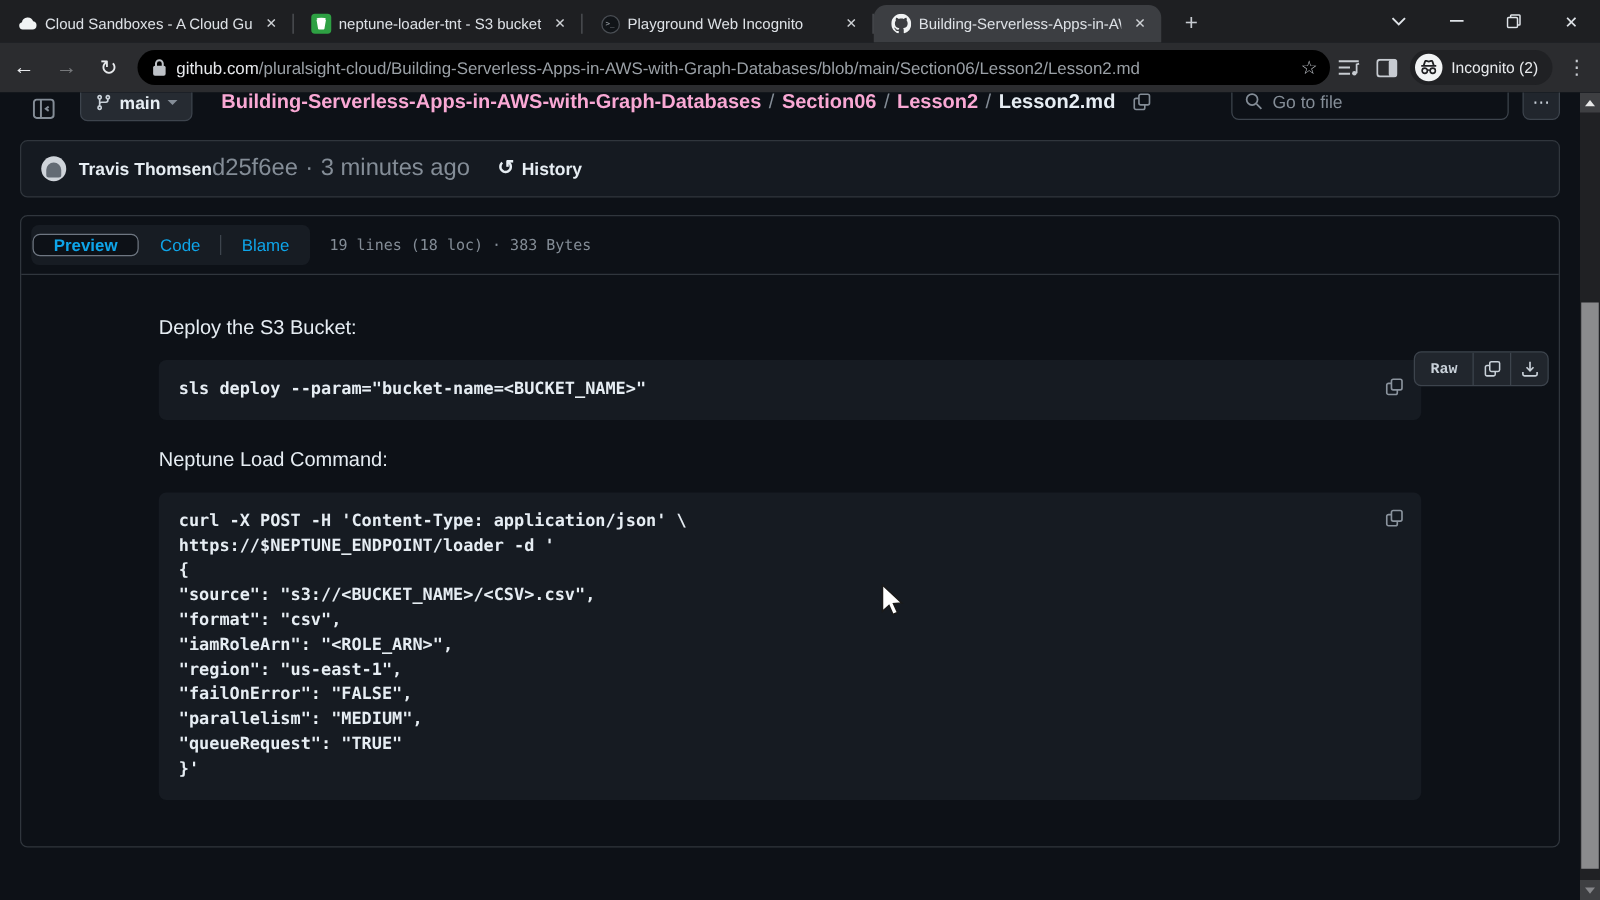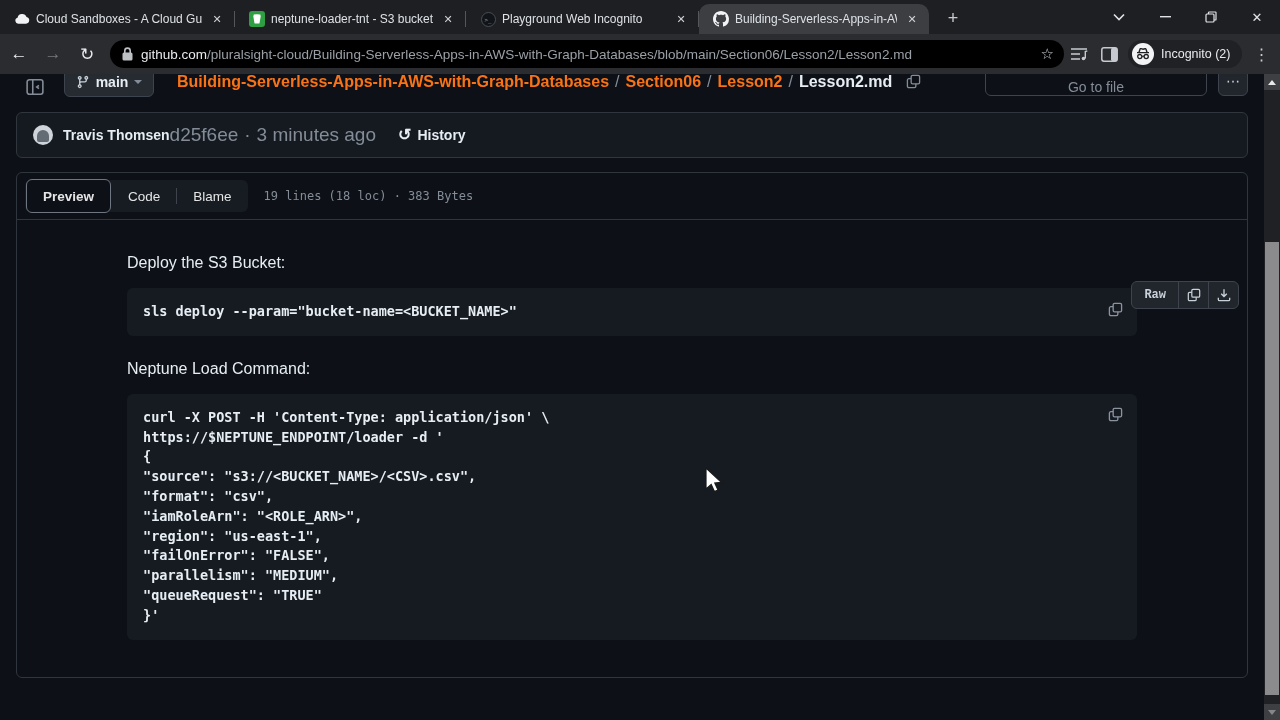--- a/index.html
+++ b/index.html
@@ -62,27 +62,27 @@
   .tree-toggle { position:absolute; left:24px; top:10px; width:22px; height:22px;
     color:#848d97; display:flex; align-items:center; justify-content:center; }
   .branch-btn { position:absolute; left:64px; top:0; width:90px; height:31px;
     background:#262b32; border:1px solid #3d444d; border-radius:6px; display:flex;
     align-items:center; justify-content:center; gap:6px; color:#e6edf3;
     font-size:14px; font-weight:bold; }
   .caret { width:0; height:0; border-left:4px solid transparent;
     border-right:4px solid transparent; border-top:4px solid #848d97; }
   .breadcrumb { position:absolute; left:177px; top:0; height:31px; display:flex;
     align-items:center; font-size:16px; white-space:nowrap; }
-  .breadcrumb a { color:#f97316; text-decoration:none; font-weight:600; }
+  .breadcrumb a { color:#f9a8d4; text-decoration:none; font-weight:600; }
   .breadcrumb .sep { color:#848d97; margin:0 6px; font-weight:400; }
   .breadcrumb .current { color:#e6edf3; font-weight:bold; }
   .copy-path { margin-left:14px; color:#848d97; display:flex; }
   .goto-file { position:absolute; left:985px; top:0; width:222px; height:30px;
     border:1px solid #3d444d; border-radius:6px; display:flex; align-items:center;
-    padding:0 10px; color:#848d97; font-size:14px; gap:8px; background:#0d1117;flex-direction:column; }
+    padding:0 10px; color:#848d97; font-size:14px; gap:8px; background:#0d1117; }
   .more-btn { position:absolute; left:1218px; top:0; width:30px; height:30px;
     background:#21262d; border:1px solid #3d444d; border-radius:6px; color:#c9d1d9;
     display:flex; align-items:center; justify-content:center; font-size:14px; }
 
   
   .commit-box { position:absolute; left:16px; top:38px; width:1232px; height:46px;
     background:#151a21; border:1px solid #30363d; border-radius:6px; display:flex;
     align-items:center; padding:0 16px; font-size:14px; }
   .avatar { width:20px; height:20px; border-radius:50%; background:#cfd4da;
     position:relative; overflow:hidden; flex:none; }
@@ -96,22 +96,22 @@
     color:#e6edf3; font-weight:bold; font-size:14px; }
   .history-btn .hist-ic { color:#e6edf3; font-size:16px; line-height:1; }
 
   
   .file-box { position:absolute; left:16px; top:98px; width:1232px; height:506px;
     border:1px solid #30363d; border-radius:6px; background:#0d1117; }
   .file-toolbar { height:47px; display:flex; align-items:center; padding:0 8px;
     border-bottom:1px solid #30363d; }
   .seg { display:flex; align-items:center; background:#171c23; border-radius:6px;
     height:32px; }
-  .seg-btn { height:34px; padding:0 16px; display:flex; align-items:center;
-    color:#e5e5e5; font-size:13.5px; font-weight:500; }
+  .seg-btn { height:18px; padding:0 16px; display:flex; align-items:center;
+    color:#0ea5e9; font-size:13.5px; font-weight:500; }
   .seg-btn.active { border:1px solid #6e7681; border-radius:6px; background:#0d1117;
     font-weight:bold; margin:1px; }
   .seg-div { width:1px; height:16px; background:#3d444d; }
   .file-meta { margin-left:16px; color:#848d97; font-size:12px;
     font-family:"DejaVu Sans Mono", monospace; }
   .raw-group { position:absolute; right:8px; top:108px; height:28px; display:flex;
     align-items:stretch; border:1px solid #3d444d; border-radius:6px; overflow:hidden;
     background:#21262d; }
   .raw-seg { display:flex; align-items:center; justify-content:center; color:#c9d1d9;font-family:Liberation Mono, monospace; }
   .raw-label { padding:0 12px; font-size:12px; font-weight:bold; }

